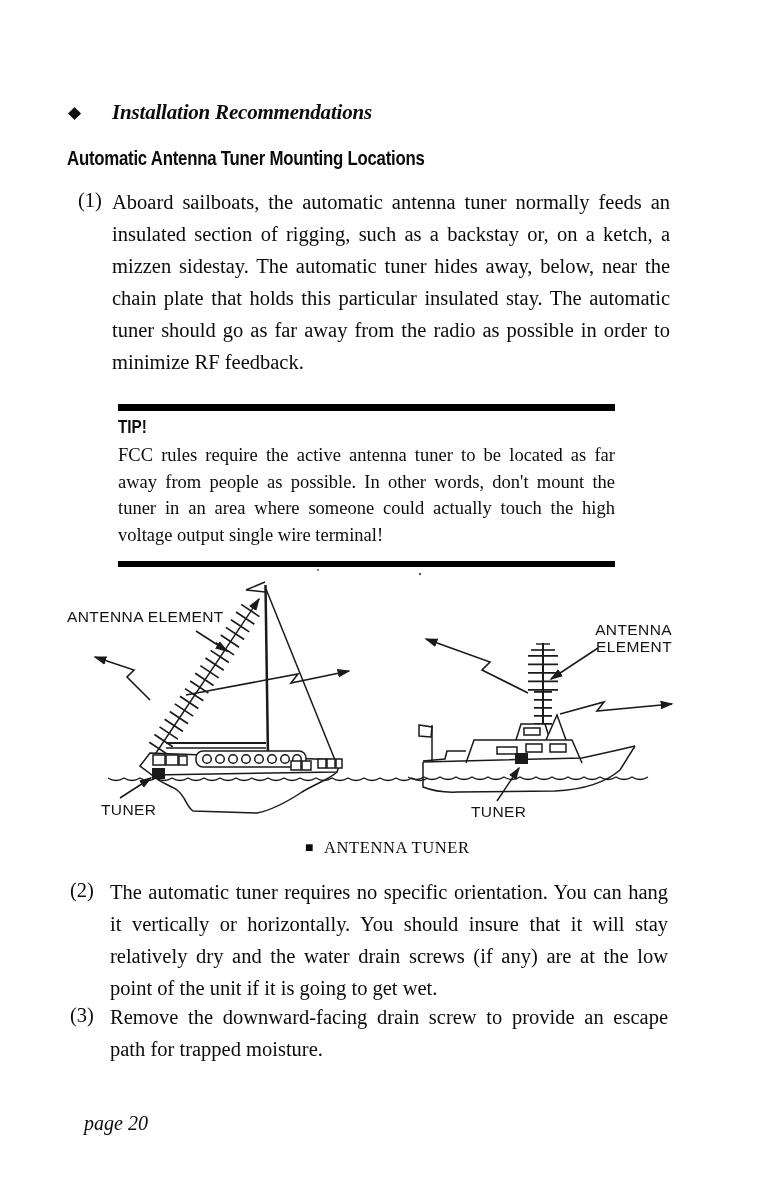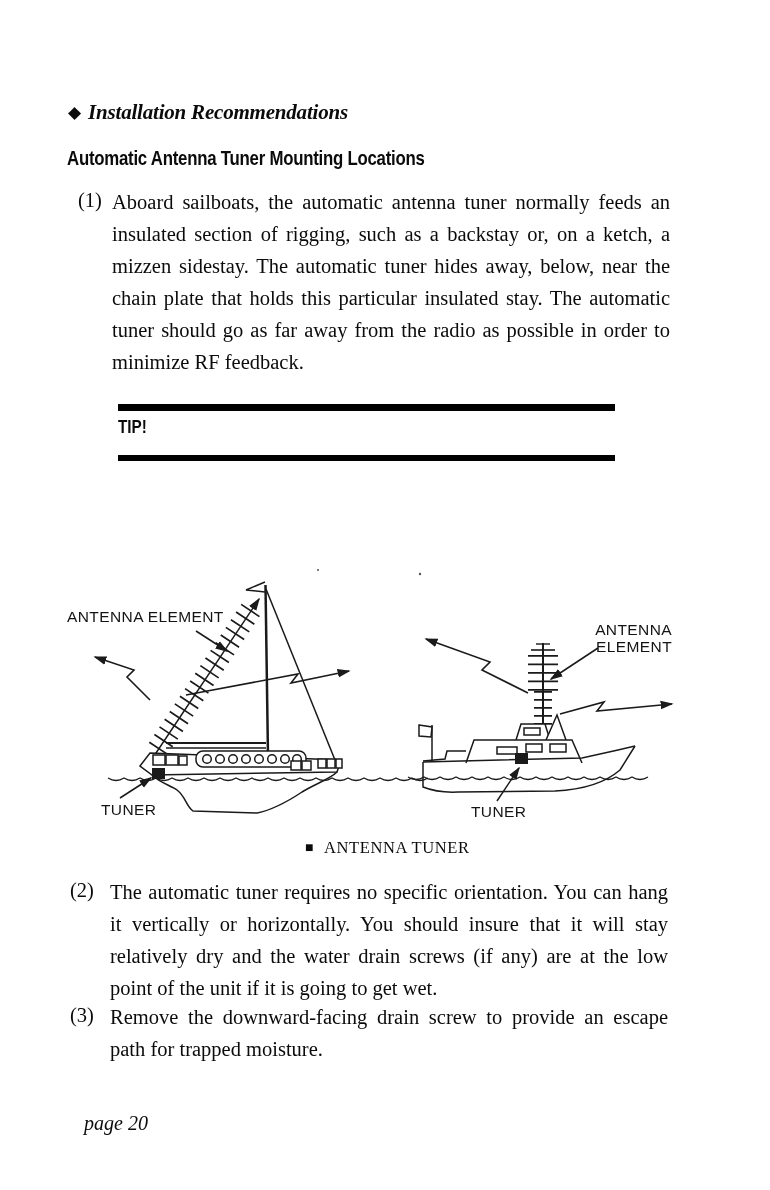--- a/index.html
+++ b/index.html
@@ -3,21 +3,21 @@
 <meta charset="utf-8">
 <style>
   html,body{margin:0;padding:0;background:#fff;}
   .page{position:relative;width:770px;height:1190px;background:#ffffff;overflow:hidden;
         font-family:"Liberation Serif",serif;color:#0b0b0b;}
 
   
   .main-heading{position:absolute;left:68px;top:100px;display:flex;align-items:center;gap:7px;}
   .diamond{font-size:17px;line-height:1;font-style:normal;}
   .main-heading .txt{font-family:"Liberation Serif",serif;font-style:italic;font-weight:bold;
-                     font-size:21px;letter-spacing:-0.2px;white-space:nowrap;}
+                     font-size:21px;letter-spacing:-0.2px;white-space:nowrap;margin-left:24px;}
   .sub-heading{position:absolute;left:67px;top:146px;font-family:"Liberation Sans",sans-serif;
                font-weight:bold;font-size:21px;letter-spacing:-0.3px;white-space:nowrap;
                transform:scaleX(.8);transform-origin:0 50%;}
 
   
   .item{position:absolute;display:flex;}
   .item .num{font-size:20.5px;line-height:28px;}
   .item .txt{flex:1;font-size:20.5px;line-height:32px;text-align:justify;}
   .item1{left:78px;top:186px;width:592px;}
   .item1 .num{flex:0 0 34px;}
@@ -59,20 +59,21 @@
 
   <div class="sub-heading">Automatic Antenna Tuner Mounting Locations</div>
 
   <div class="item item1">
     <span class="num">(1)</span>
     <p class="txt" style="margin:0">Aboard sailboats, the automatic antenna tuner normally feeds an insulated section of rigging, such as a backstay or, on a ketch, a mizzen sidestay. The automatic tuner hides away, below, near the chain plate that holds this particular insulated stay. The automatic tuner should go as far away from the radio as possible in order to minimize RF feedback.</p>
   </div>
 
   <div class="tip">
     <div class="tip-title">TIP!</div>
+    <div class="tip-body">FCC rules require the active antenna tuner to be located as far away from people as possible. In other words, don't mount the tuner in an area where someone could actually touch the high voltage output single wire terminal!</div>
   </div>
 
   <div class="figure">
     <svg width="770" height="310" viewBox="0 0 770 310">
       <defs>
         <marker id="ah" viewBox="0 0 12 10" refX="10.5" refY="5" markerWidth="13" markerHeight="11" orient="auto-start-reverse" markerUnits="userSpaceOnUse">
           <path d="M0,1 L12,5 L0,9 Z" fill="#1a1a1a"></path>
         </marker>
       </defs>
 

